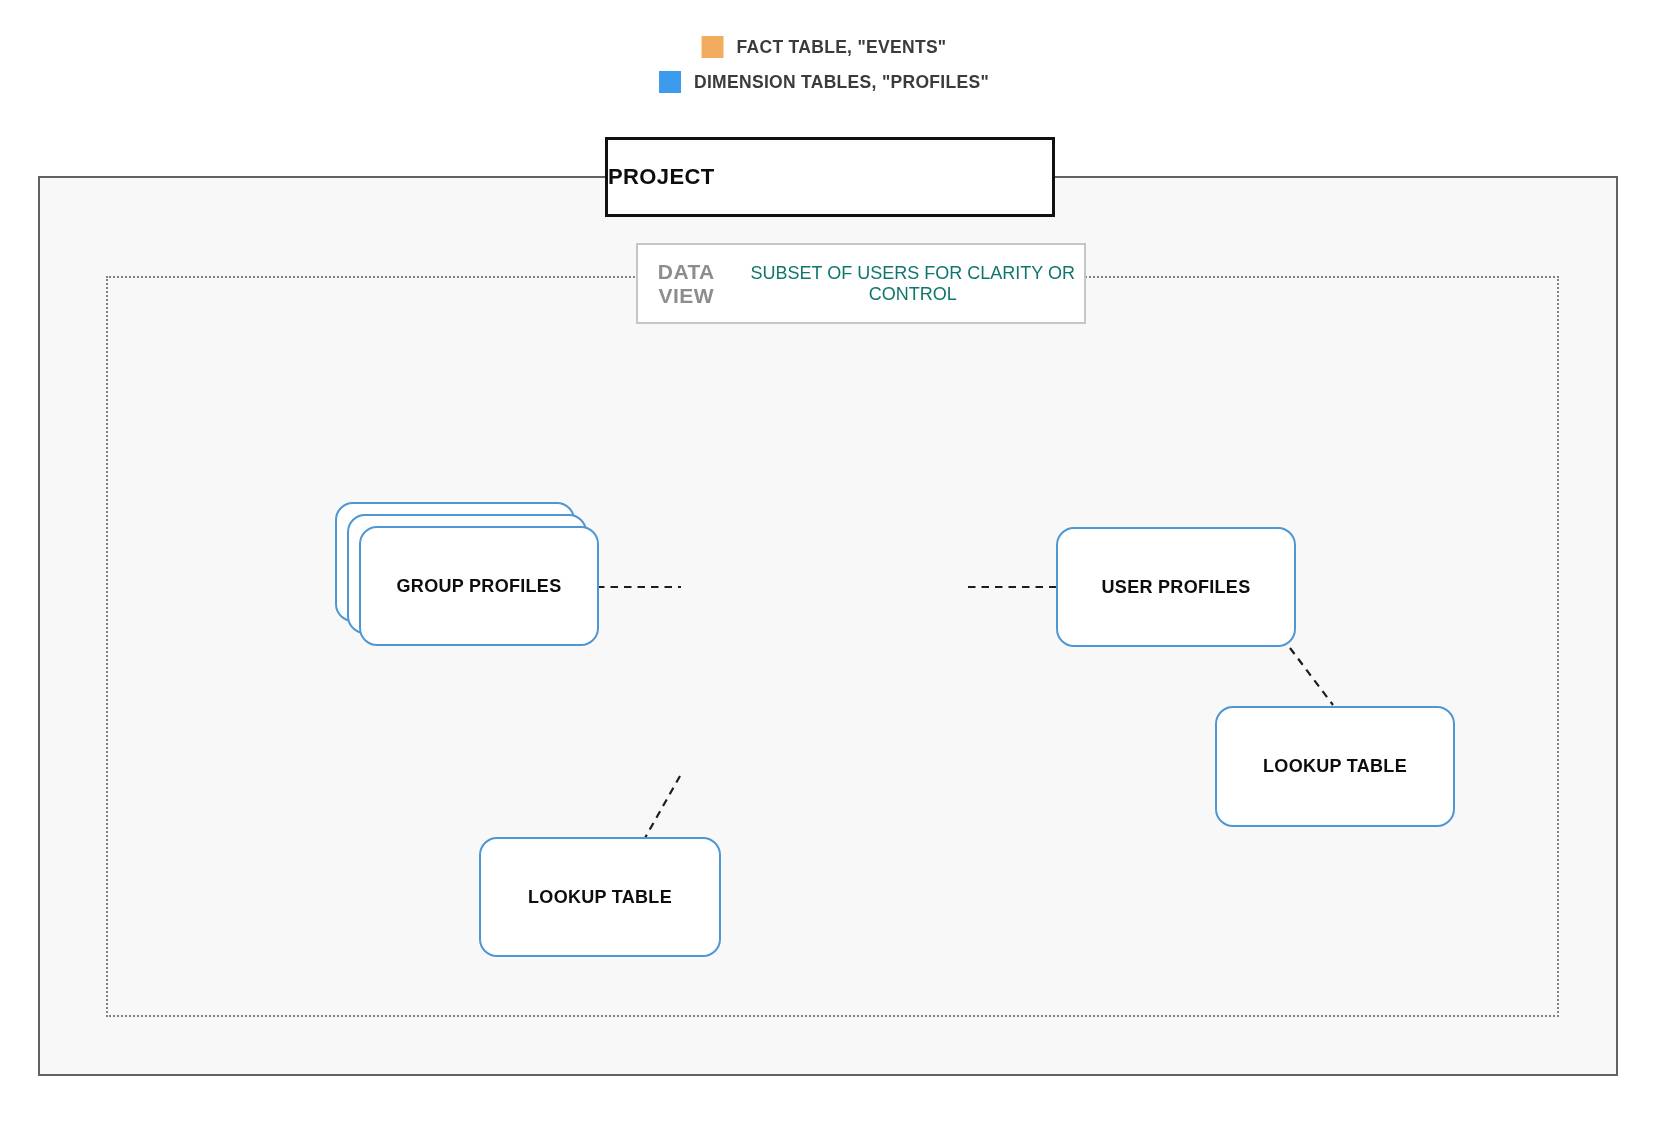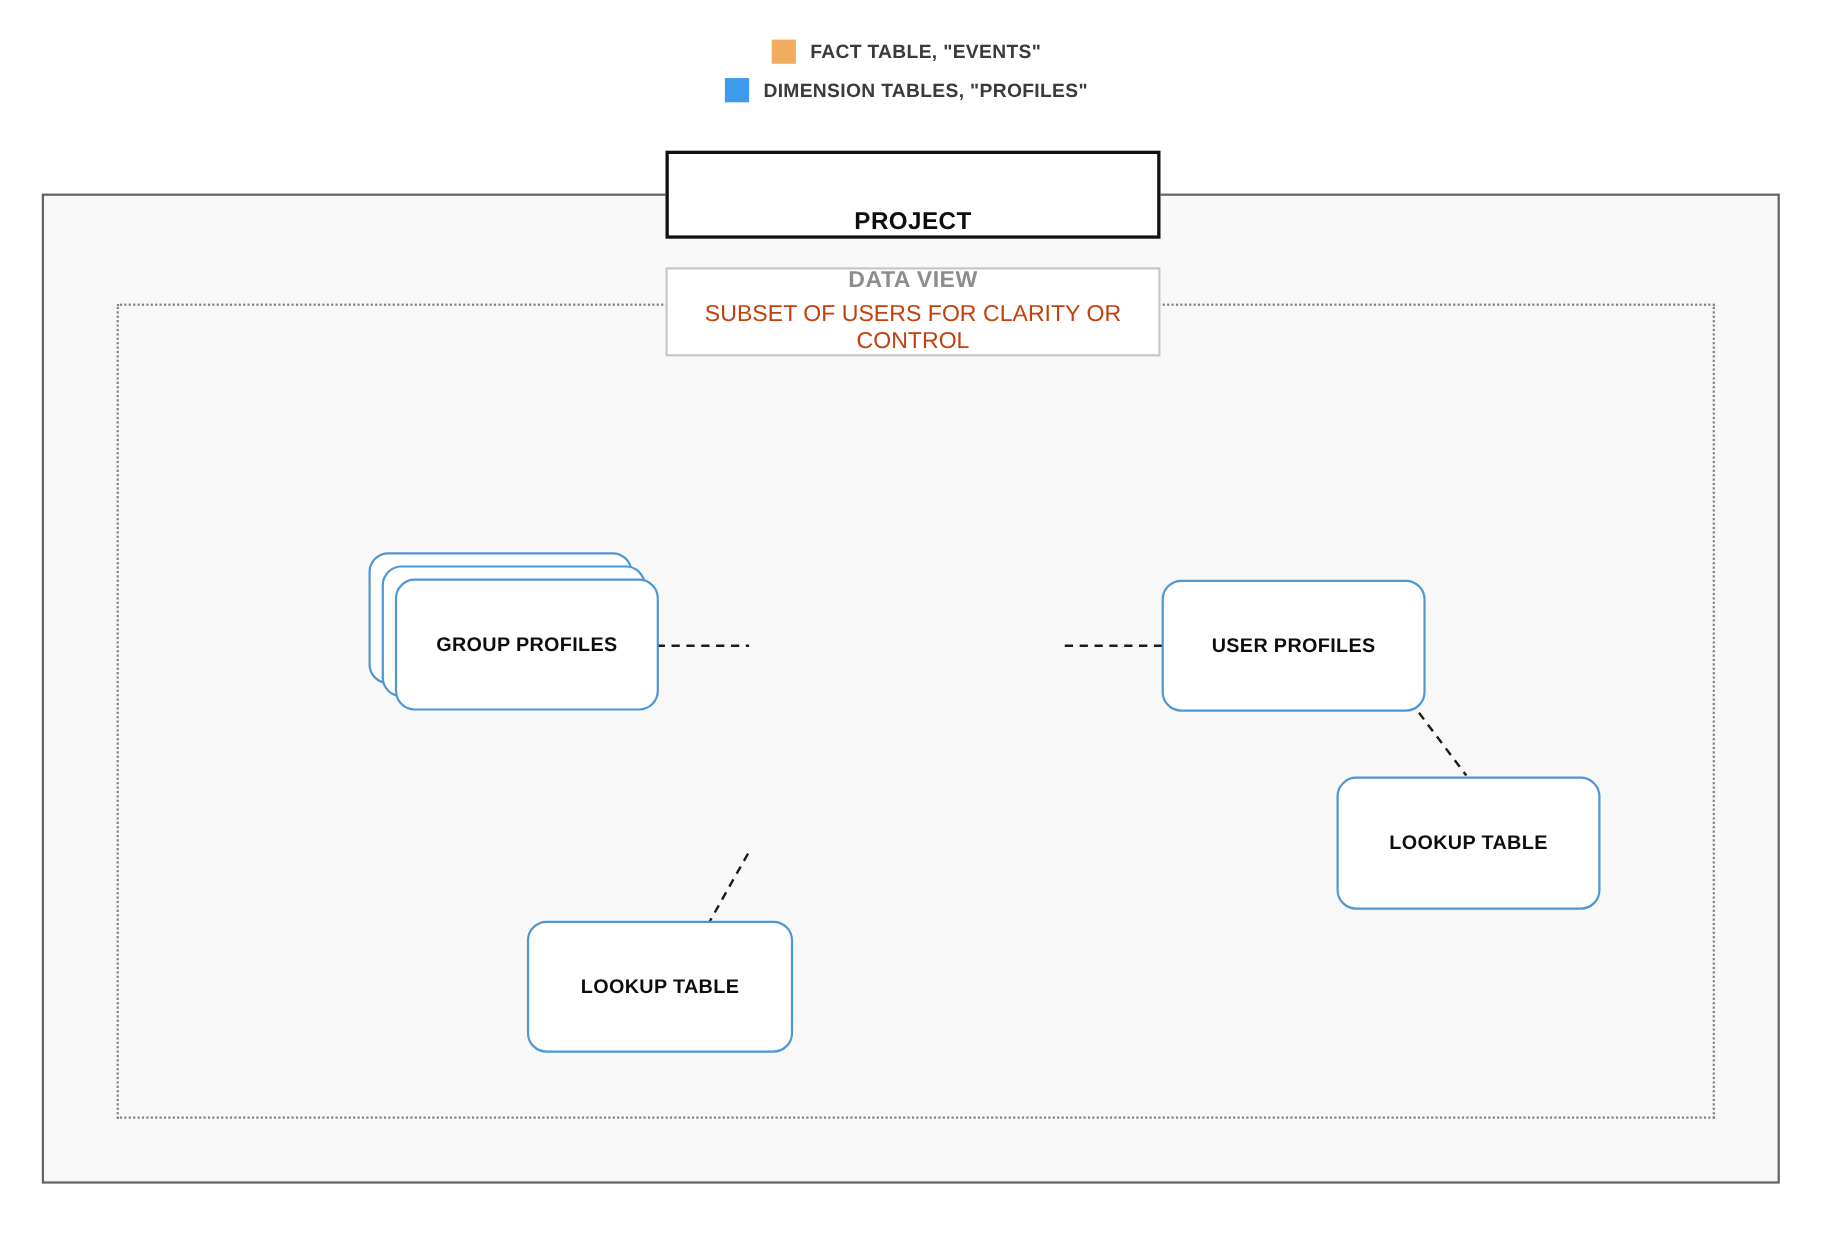--- a/index.html
+++ b/index.html
@@ -60,32 +60,32 @@
     stroke-dasharray: 7.5 6;
   }
 
   
   .title-box {
     position: absolute;
     left: 605px;
     width: 450px;
     background: #ffffff;
     display: flex;
-    flex-direction: column;
+    flex-direction: row;
     align-items: center;
-    justify-content: flex-end;
+    justify-content: space-between;
     text-align: center;
     z-index: 5;
   }
   .project-box { top: 137px; height: 80px; border: 3px solid #111111; gap: 7px; }
   .project-title { font-size: 22px; font-weight: bold; color: #0d0d0d; letter-spacing: 0.4px; }
   .project-subtitle { font-size: 19px; color: #3a3a3a; }
-  .dataview-box { top: 243px; height: 81px; border: 2px solid #c6c6c6; gap: 7px; }
+  .dataview-box { top: 243px; height: 81px; border: 2px solid #c6c6c6; gap: 7px; margin-left: 31px; }
   .dataview-title { font-size: 21px; font-weight: bold; color: #8d8d8d; letter-spacing: 0.4px; }
-  .dataview-subtitle { font-size: 21px; color: #c2410c; }
+  .dataview-subtitle { font-size: 18px; color: #0f766e; }
 
   
   .node-label {
     font-size: 18px;
     font-weight: bold;
     color: #0d0d0d;
     letter-spacing: 0.3px;
     text-align: center;
   }
   .events-box {

